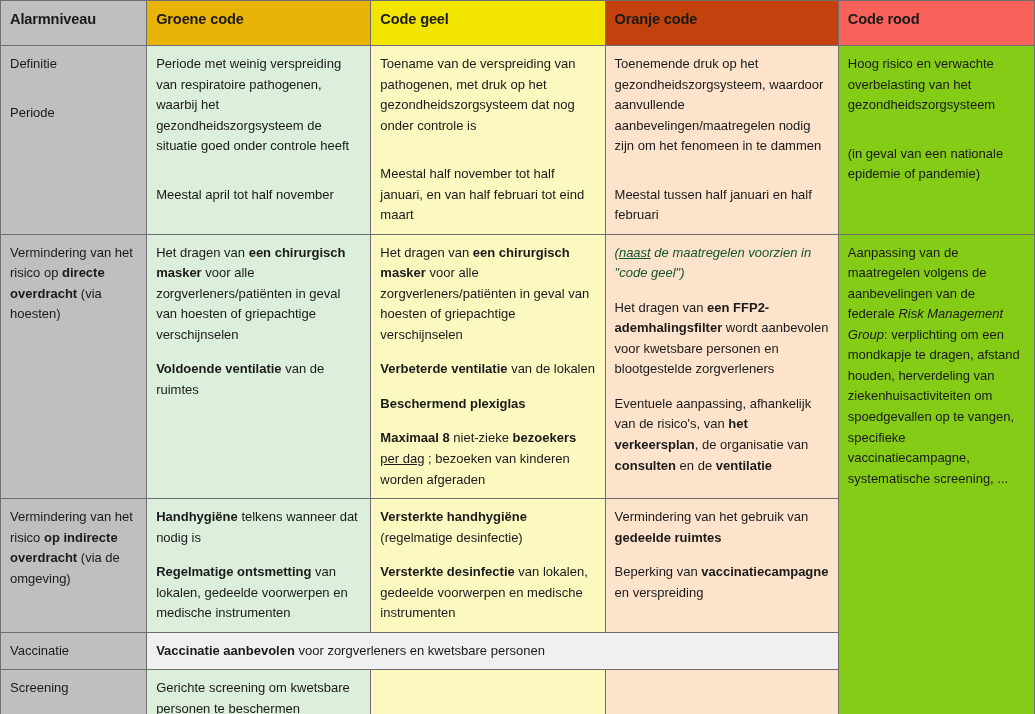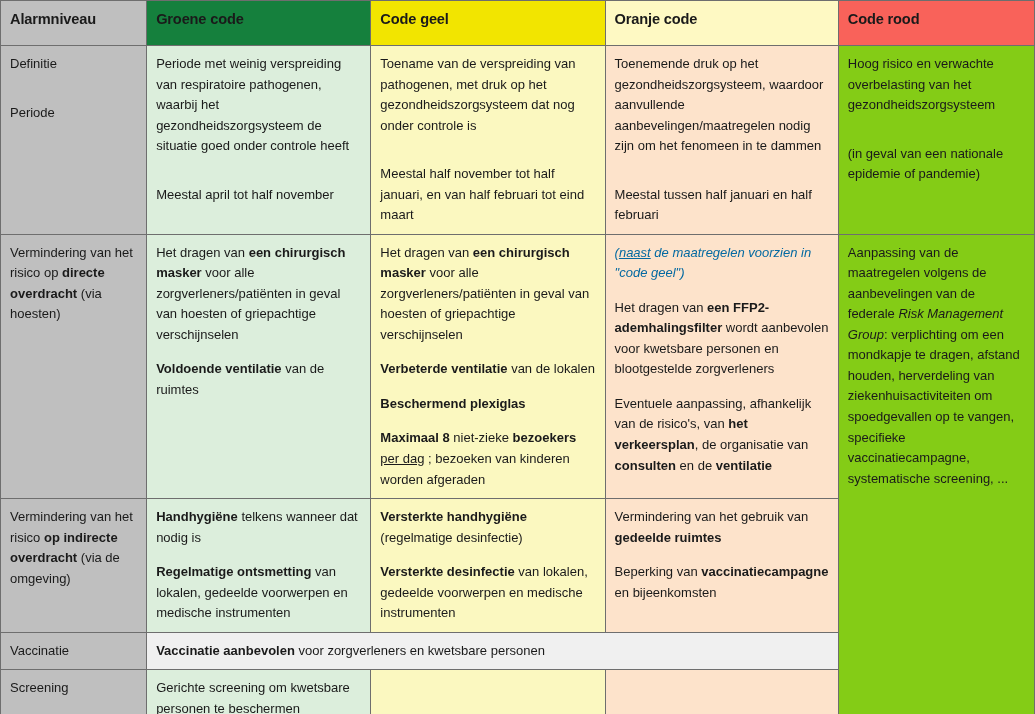--- a/index.html
+++ b/index.html
@@ -36,23 +36,23 @@
   tr.header-row td {
     height: 36px;
     padding-top: 1px;
     padding-bottom: 7px;
     vertical-align: middle;
     font-weight: bold;
     font-size: 14.6px;
     letter-spacing: -0.15px;
   }
   td.h-alarm   { background: #bfbfbf; }
-  td.h-green   { background: #15803d; }
+  td.h-green   { background: #eab308; }
   td.h-yellow  { background: #f2e500; }
-  td.h-orange  { background: #fef9c3; }
+  td.h-orange  { background: #c2410c; }
   td.h-red     { background: #f9625a; }
 
   
   td.c-label   { background: #bfbfbf; }
   td.c-green   { background: #dceedc; margin-left: 20px; }
   td.c-yellow  { background: #fbf8c0; }
   td.c-orange  { background: #fde3cb; }
   td.c-red     { background: #84cc16; }
   td.c-grey    { background: #f0f0f0; }
 
@@ -65,21 +65,21 @@
 
   .para { margin: 0 0 14px 0; }
   .para:last-child { margin-bottom: 0; }
   .para.gap { margin-bottom: 28px; }
 
   b, strong { font-weight: bold; }
   i, em { font-style: italic; }
   u { text-decoration: underline; }
 
   .note-orange {
-    color: #0369a1;
+    color: #14532d;
     font-style: italic;
   }
   .note-orange u { text-decoration: underline; }
 
   .label-cell { font-size: 13.6px; line-height: 1.62; }
 
   td.vacc-span {
     text-align: center;
     vertical-align: middle;
     font-size: 13.2px;
@@ -171,21 +171,21 @@
         <p class="para"><b>Regelmatige ontsmetting</b><span> van lokalen, gedeelde voorwerpen en medische instrumenten</span></p>
       </td>
 
       <td class="c-yellow">
         <p class="para"><b>Versterkte handhygiëne</b><span> (regelmatige desinfectie)</span></p>
         <p class="para"><b>Versterkte desinfectie</b><span> van lokalen, gedeelde voorwerpen en medische instrumenten</span></p>
       </td>
 
       <td class="c-orange">
         <p class="para"><span>Vermindering van het gebruik van </span><b>gedeelde ruimtes</b></p>
-        <p class="para"><span>Beperking van </span><b>vaccinatiecampagne</b><span> en bijeenkomsten</span></p>
+        <p class="para"><span>Beperking van </span><b>vaccinatiecampagne</b><span> en verspreiding</span></p>
       </td>
     </tr>
 
     <tr>
       <td class="c-label label-cell">
         <p class="para">Vaccinatie</p>
       </td>
       <td class="c-grey vacc-span" colspan="3">
         <span><b>Vaccinatie aanbevolen</b><span> voor zorgverleners en kwetsbare personen</span></span>
       </td>

